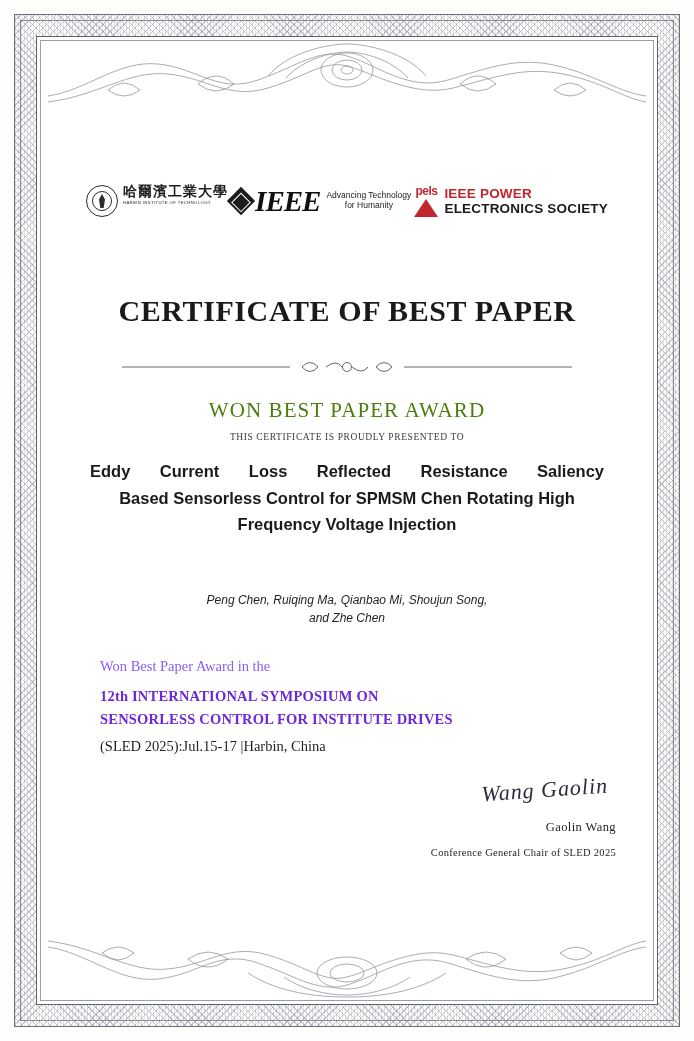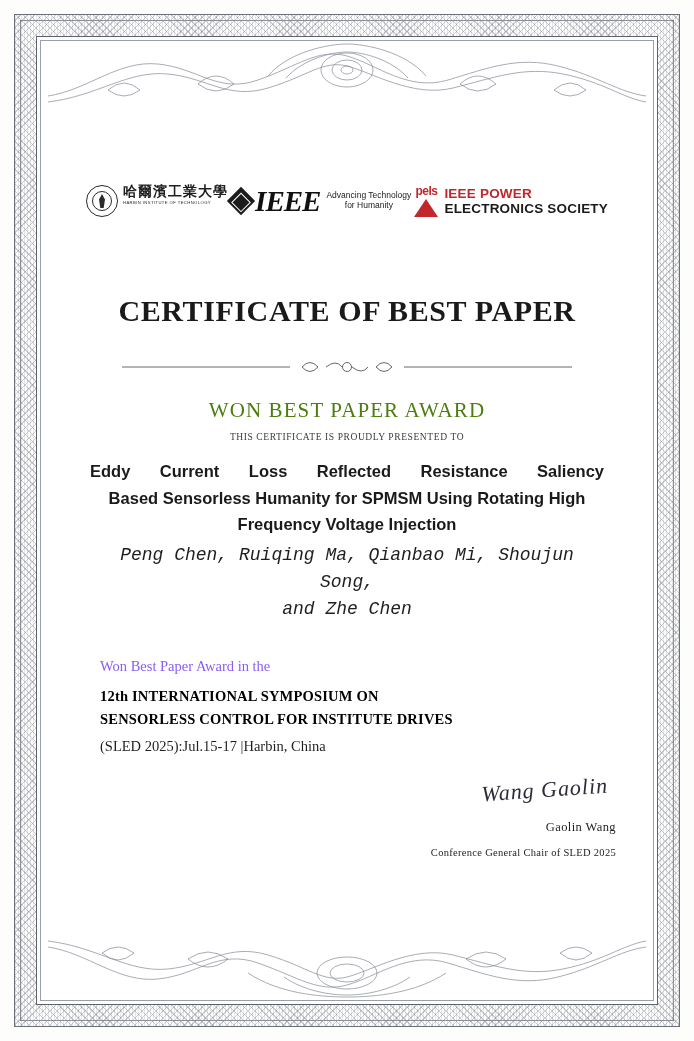--- a/index.html
+++ b/index.html
@@ -252,25 +252,25 @@
     color: #1a1a1a;
   }
   .paper-title .line1 {
     display: block;
     text-align: justify;
     text-align-last: justify;
   }
 
   .authors {
     position: absolute;
-    top: 482px;
+    top: 531px;
     left: 40px; width: 486px;
-    font-family: Liberation Mono, monospace;
+    font-family: Liberation Sans, sans-serif;
     font-style: italic;
-    font-size: 18px;
+    font-size: 12px;
     line-height: 1.5;
     color: #1f1f1f;
   }
 
   
   .award-block {
     position: absolute;
     top: 598px;
     left: 36px;
     width: 500px;
@@ -280,21 +280,21 @@
     font-family: "Liberation Serif", serif;
     font-size: 14.5px;
     color: #8b5cf6;
     margin-bottom: 10px;
   }
   .award-conf1, .award-conf2 {
     font-family: "Liberation Serif", serif;
     font-weight: 700;
     font-size: 14.5px;
     letter-spacing: 0.2px;
-    color: #000000;
+    color: #6d28d9;
     line-height: 1.6;
   }
   .award-loc {
     font-family: "Liberation Serif", serif;
     font-size: 14.5px;
     color: #1f1f1f;
     margin-top: 7px;
   }
 
   
@@ -420,21 +420,21 @@
         <path d="M262 11 q 10 -8 16 0"></path>
         <path d="M288 11 q 10 8 16 0"></path>
       </g>
     </svg>
 
     <div class="subtitle">WON BEST PAPER AWARD</div>
     <div class="presented">THIS CERTIFICATE IS PROUDLY PRESENTED TO</div>
 
     <div class="paper-title">
       <span class="line1">Eddy Current Loss Reflected Resistance Saliency</span>
-      <span>Based Sensorless Humanity for SPMSM Using Rotating</span>
+      <span>Based Sensorless Control for SPMSM Chen Rotating</span>
       <span>High Frequency Voltage Injection</span>
     </div>
 
     <div class="authors">
       <div>Peng Chen, Ruiqing Ma, Qianbao Mi, Shoujun Song,</div>
       <div>and Zhe Chen</div>
     </div>
 
     <div class="award-block">
       <div class="award-line1">Won Best Paper Award in the</div>

